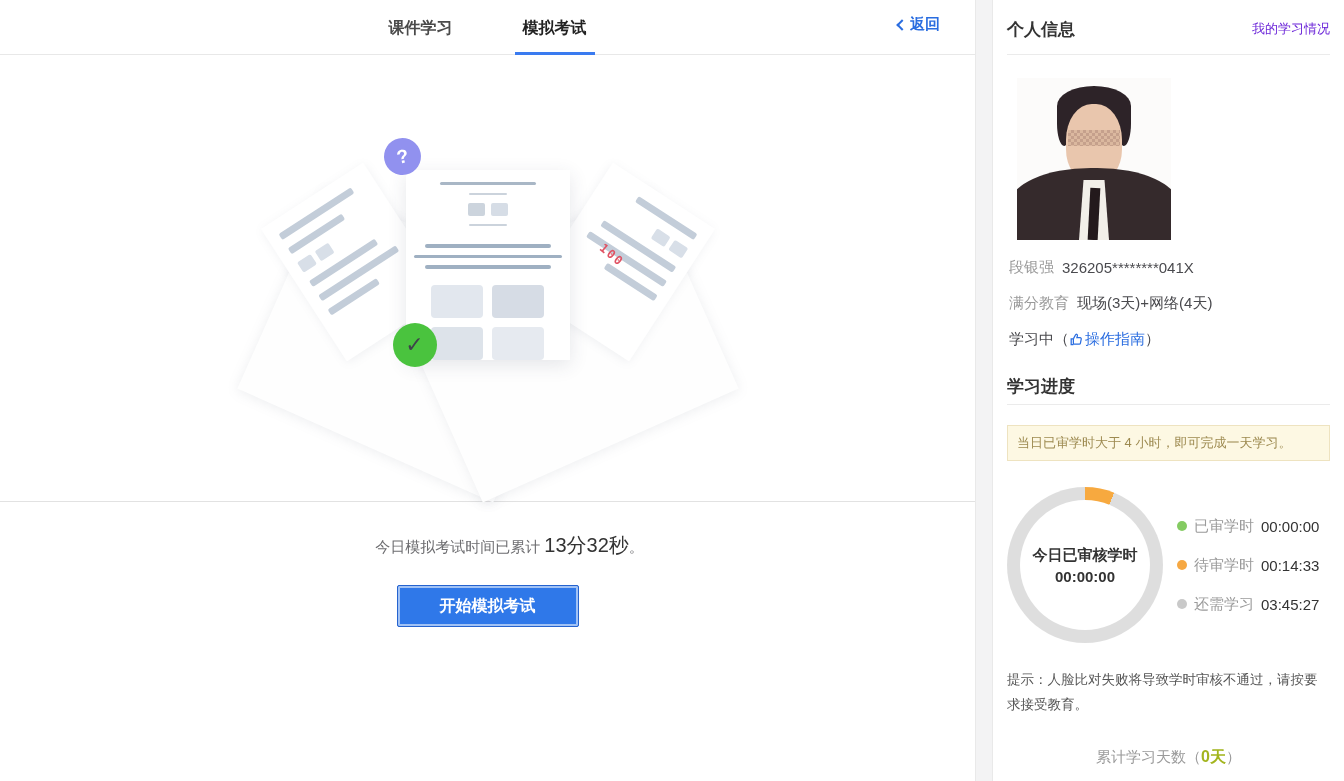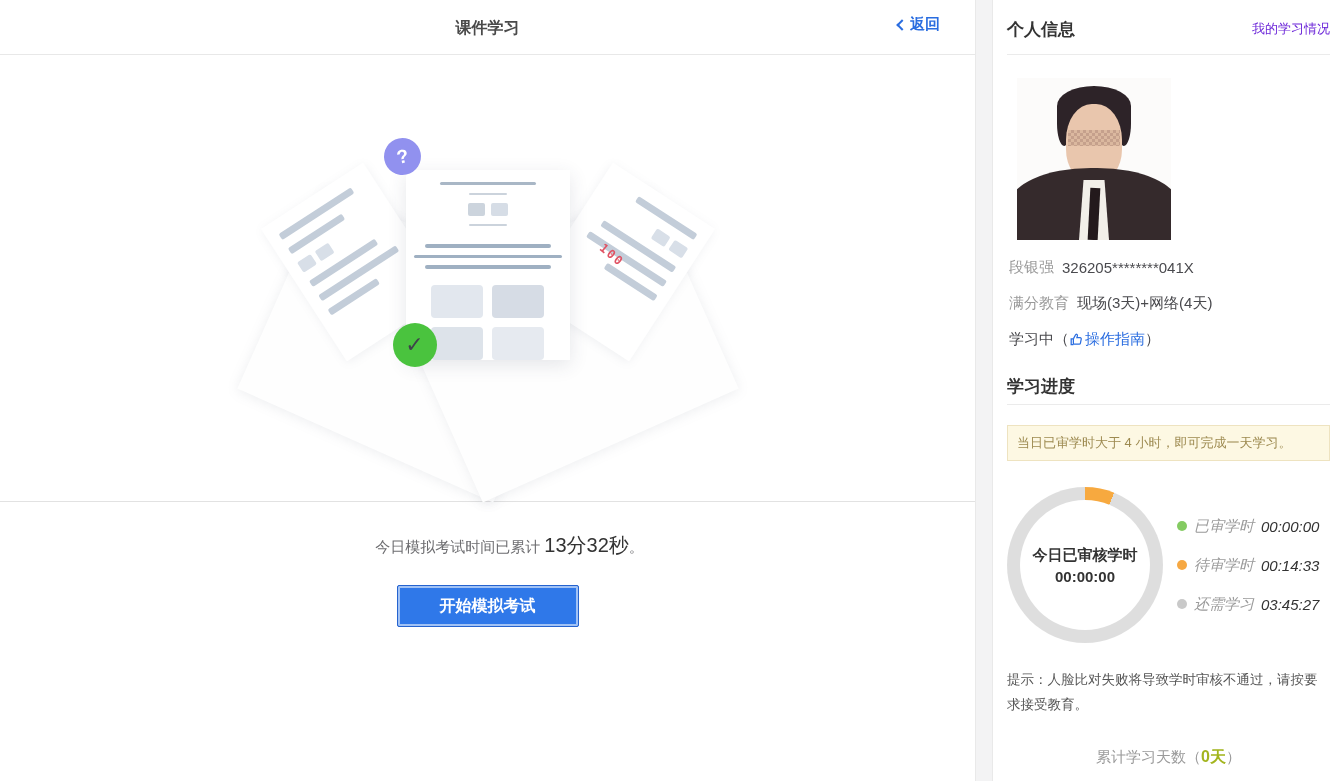--- a/index.html
+++ b/index.html
@@ -79,40 +79,41 @@
 
   .progress-title { margin-top:26px; font-size:17px; font-weight:bold; color:#333; padding-bottom:6px; border-bottom:1px solid #ebebeb; }
   .notice-box { margin-top:20px; background:#fdf8e3; border:1px solid #eee3c0; color:#9d8a50; font-size:13px; padding:8px 9px; }
 
   .progress-wrap { margin-top:26px; display:flex; align-items:center; }
   .donut { position:relative; width:156px; height:156px; border-radius:50%; background:conic-gradient(#f7a93f 0deg 22deg, #dedede 22deg 360deg); flex:0 0 auto; }
   .donut-hole { position:absolute; inset:13px; border-radius:50%; background:#fff; display:flex; flex-direction:column; align-items:center; justify-content:center; }
   .donut-label { font-size:15px; font-weight:bold; color:#333; }
   .donut-value { font-size:15px; font-weight:bold; color:#333; margin-top:3px; }
   .legend { margin-left:14px; display:flex; flex-direction:column; gap:20px; }
-  .legend-row { display:flex; align-items:center; font-size:15px; white-space:nowrap;font-style:italic; }
+  .legend-row { display:flex; align-items:center; font-size:15px; white-space:nowrap; }
   .legend-dot { width:10px; height:10px; border-radius:50%; margin-right:7px; flex:0 0 auto; }
   .dot-green { background:#84cb62; } .dot-orange { background:#f6a843; } .dot-gray { background:#c9c9c9; }
   .legend-label { color:#9b9b9b; margin-right:7px; }
   .legend-value { color:#333; }
 
   .tip-text { margin-top:24px; font-size:13.5px; color:#555; line-height:25px; }
   .total-days { margin-top:30px; font-size:15px; color:#9a9a9a;text-align:center; }
   .total-value { color:#a3b51f; font-weight:bold; font-size:16px; }
 </style>
 </head>
 <body>
 
 <div class="app">
 
   <div class="main">
 
     <div class="main-header">
       <div class="tabs">
         <div class="tab">课件学习</div>
+        <div class="tab active">模拟考试</div>
       </div>
       <div class="back-link">
         <span class="chev"></span>
         <span>返回</span>
       </div>
     </div>
 
     <div class="illustration">
       <div class="fan fan-left"></div>
       <div class="fan fan-right"></div>

